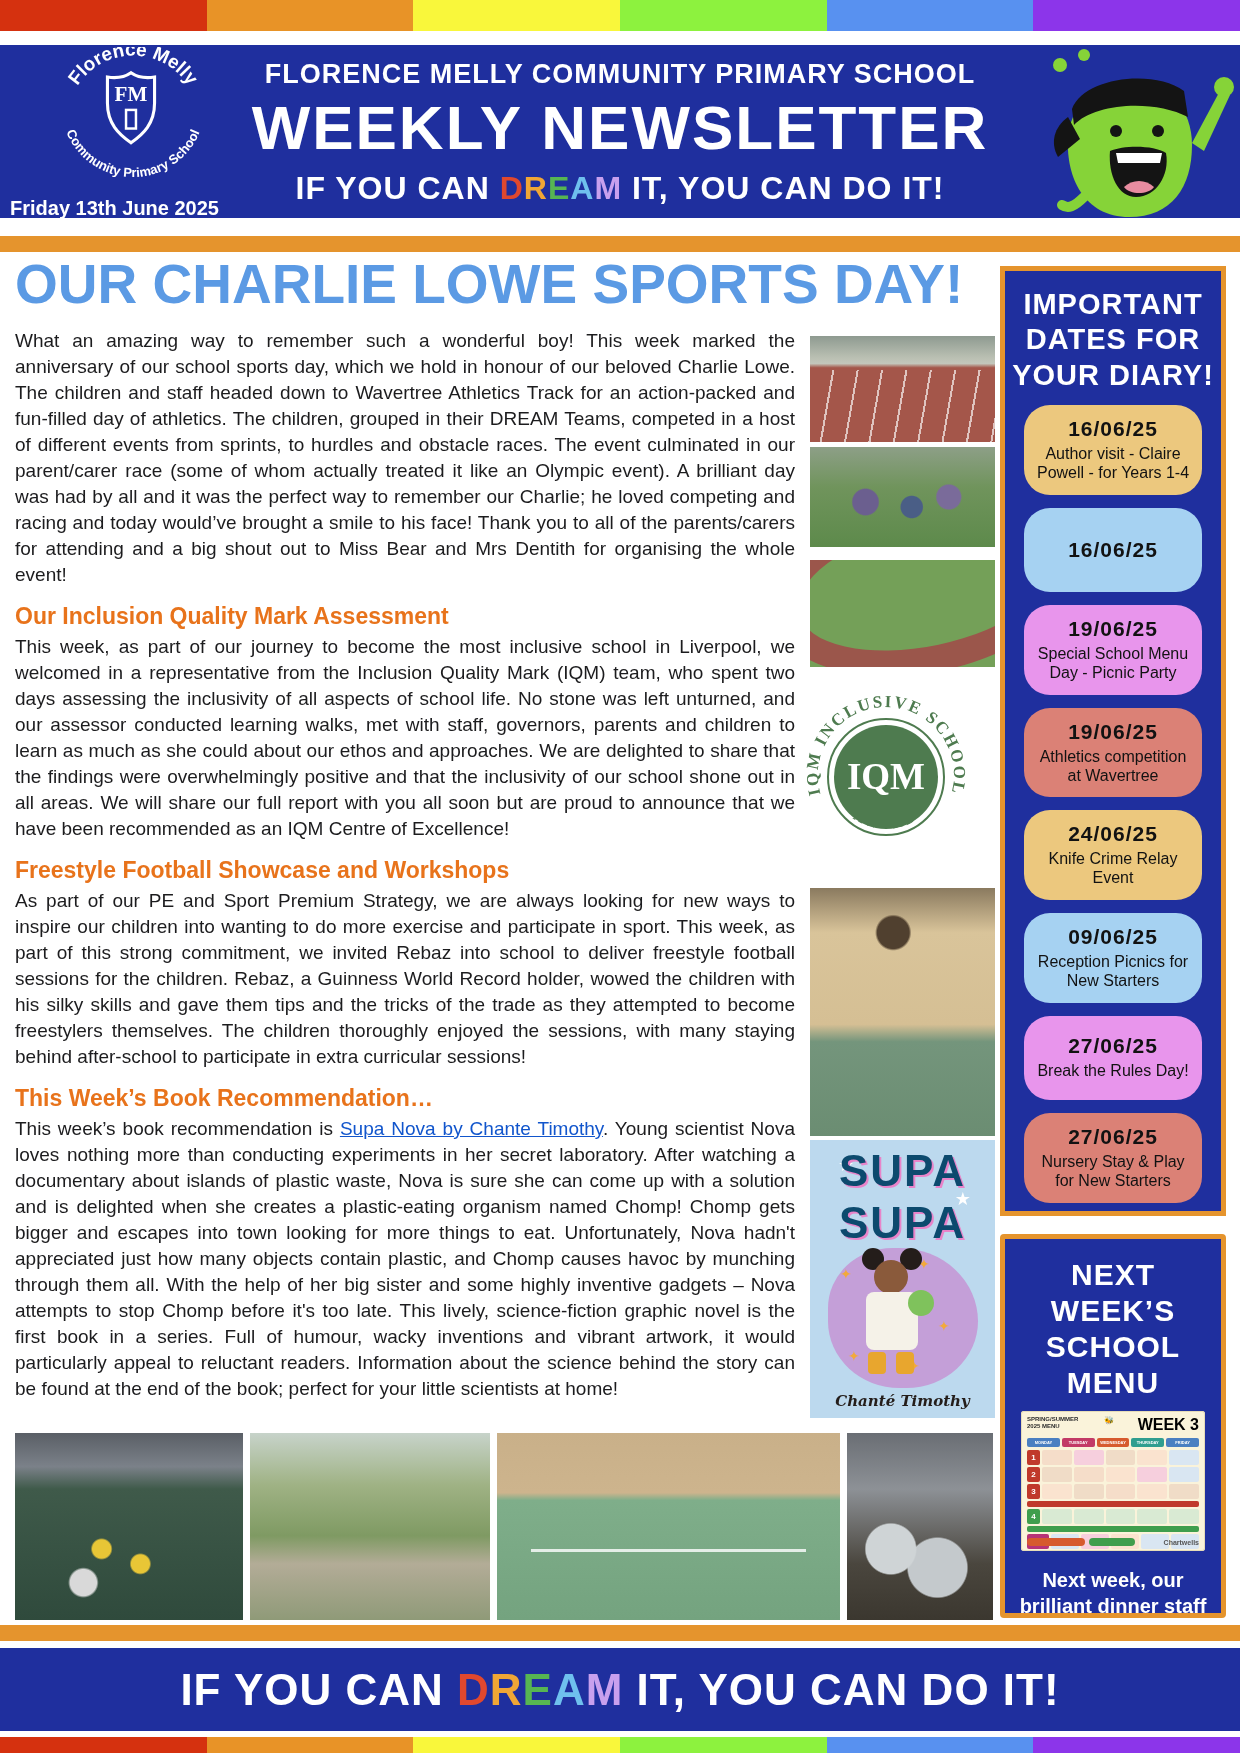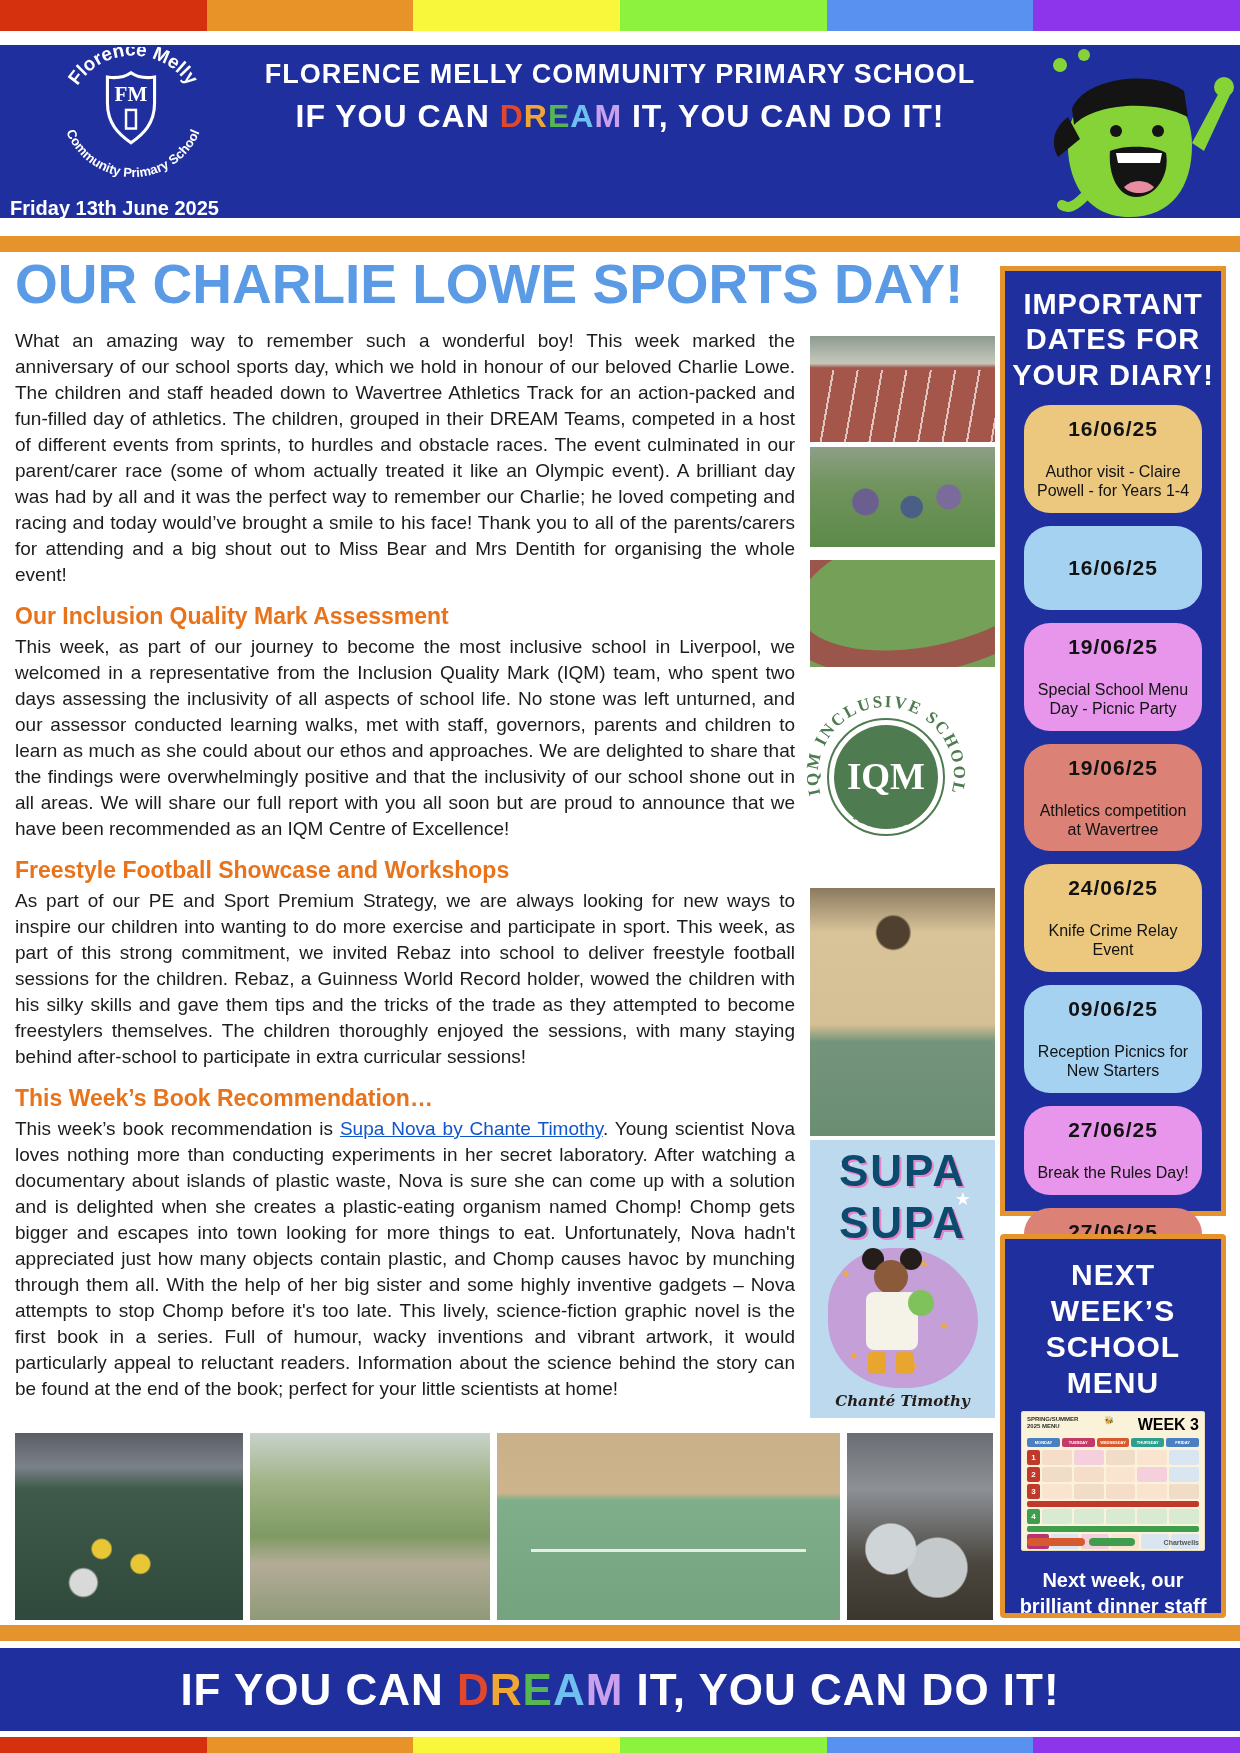--- a/index.html
+++ b/index.html
@@ -71,23 +71,23 @@
   .book-boot1{left:58px}.book-boot2{left:86px}
   .book-author{position:absolute;left:0;bottom:8px;width:100%;text-align:center;
     font-family:"DejaVu Serif",serif;font-style:italic;font-weight:700;font-size:15px;color:#241d1a;}
   
   .dates-box{position:absolute;left:1000px;top:266px;width:226px;height:950px;background:#1f2f9e;
     border:5px solid #e5942d;border-radius:0;box-sizing:border-box;}
   .dates-title{color:#fff;text-align:center;font-weight:700;font-size:29px;line-height:1.22;
     letter-spacing:1px;margin:16px 6px 12px 6px;}
   .cards{display:flex;flex-direction:column;gap:13px;align-items:center;}
   .card{width:178px;border-radius:26px;padding:12px 10px;box-sizing:border-box;text-align:center;
-    display:flex;flex-direction:column;justify-content:center;min-height:84px;gap:8px;}
+    display:flex;flex-direction:column;justify-content:center;min-height:84px;}
   .card .cd{font-weight:700;font-size:21px;color:#121212;letter-spacing:1px;}
-  .card .cl{font-size:16px;color:#121212;line-height:1.18;margin-top:14px;}
+  .card .cl{font-size:16px;color:#121212;line-height:1.18;margin-top:4px;}
   .cc0{background:#ecc87e}.cc1{background:#a6d2f2}.cc2{background:#e895ec}.cc3{background:#db8176}
   .cc4{background:#ecc87e}.cc5{background:#a6d2f2}.cc6{background:#e895ec}.cc7{background:#db8176}
   
   .menu-box{position:absolute;left:1000px;top:1234px;width:226px;height:384px;background:#1f2f9e;
     border:5px solid #e5942d;border-radius:4px;box-sizing:border-box;color:#fff;}
   .menu-title{text-align:center;font-weight:700;font-size:30px;line-height:1.2;letter-spacing:1px;margin:18px 4px 10px 4px;}
   .menu-card{width:184px;height:140px;margin:0 auto;background:#faf3da;border-radius:3px;
     box-shadow:0 0 0 1px #e6dcb8 inset;position:relative;padding:5px 6px;box-sizing:border-box;color:#2c2c2c;}
   .menu-top{display:flex;justify-content:space-between;align-items:flex-start;}
   .menu-season{font-size:6px;font-weight:700;width:54px;line-height:1.2;}
@@ -168,20 +168,21 @@
         <g transform="translate(62,22) scale(0.62)">
           <path d="M50 6 C60 13 75 15 88 13 L88 55 C88 88 70 105 50 119 C30 105 12 88 12 55 L12 13 C25 15 40 13 50 6 Z" fill="none" stroke="#ffffff" stroke-width="5"></path>
           <text x="50" y="52" text-anchor="middle" fill="#ffffff" font-size="34" font-weight="bold" class="serif">FM</text>
           <rect x="42" y="66" width="16" height="30" fill="none" stroke="#ffffff" stroke-width="4"></rect>
         </g>
       </svg>
     </div>
     <div class="hdr-date">Friday 13th June 2025</div>
     <div class="hdr-center">
       <div class="hdr-school">FLORENCE MELLY COMMUNITY PRIMARY SCHOOL</div>
+      <div class="hdr-title">WEEKLY NEWSLETTER</div>
       <div class="hdr-slogan"><span>IF YOU CAN </span><span class="dr0">D</span><span class="dr1">R</span><span class="dr2">E</span><span class="dr3">A</span><span class="dr4">M</span><span> IT, YOU CAN DO IT!</span></div>
     </div>
     <div class="mascot">
       <svg viewBox="0 0 210 171" width="210" height="171">
         <circle cx="36" cy="18" r="7" fill="#86d338"></circle>
         <circle cx="60" cy="8" r="6" fill="#86d338"></circle>
         <path d="M105 170 C60 170 42 130 44 92 C46 60 68 34 105 34 C145 34 168 62 168 98 C168 140 148 170 105 170 Z" fill="#86d338"></path>
         <path d="M168 96 L198 40 L206 48 L180 104 Z" fill="#86d338"></path>
         <circle cx="200" cy="40" r="10" fill="#86d338"></circle>
         <path d="M48 62 C60 30 130 22 160 44 L164 70 C130 52 70 56 50 78 Z" fill="#141414"></path>

